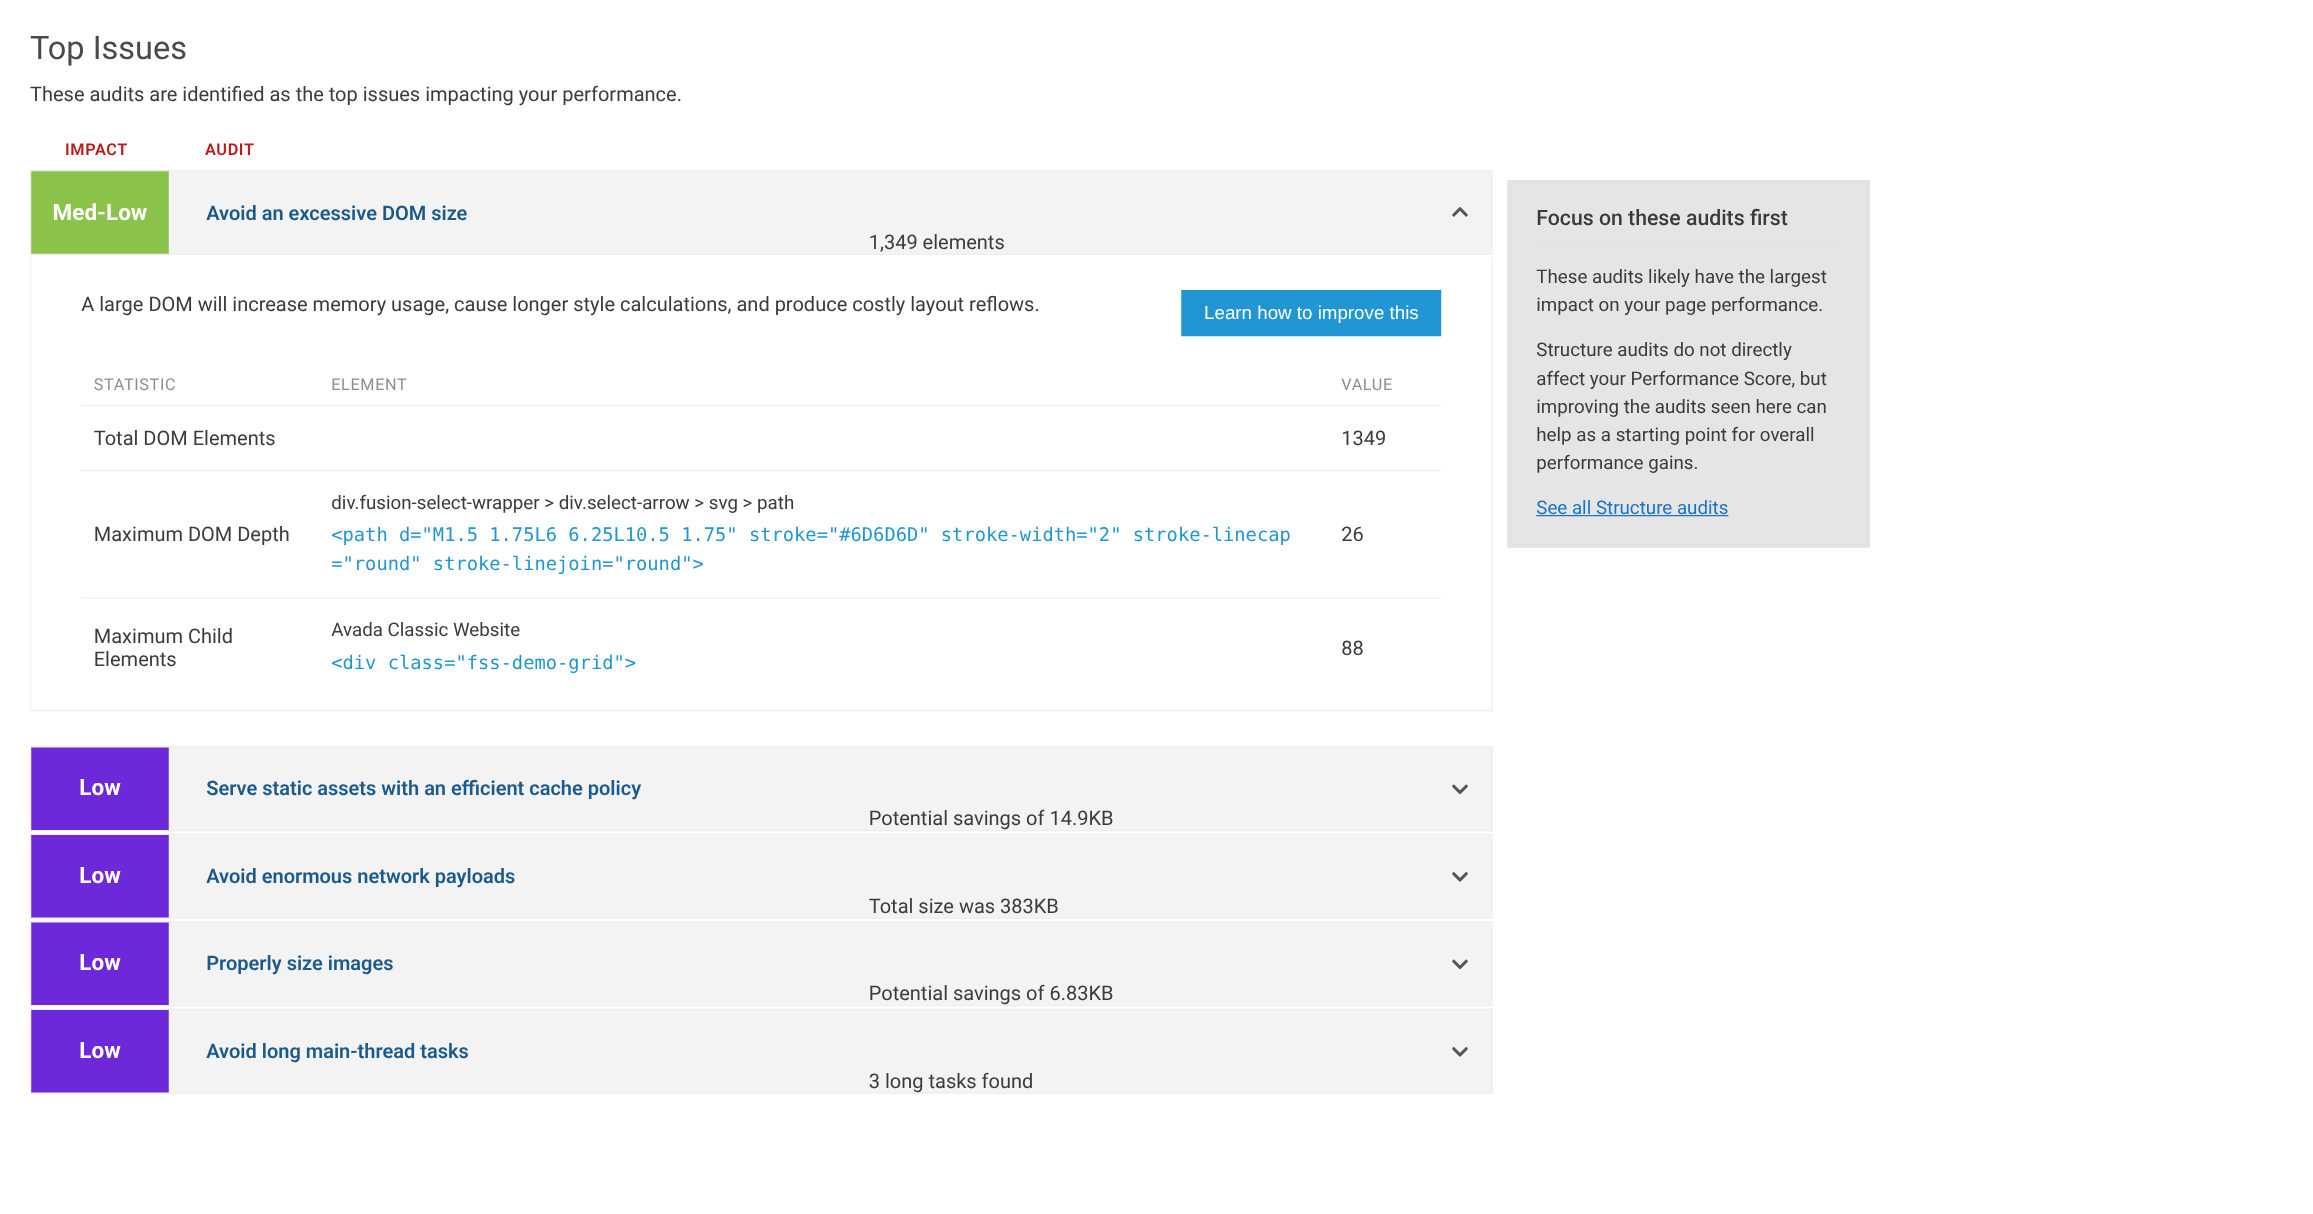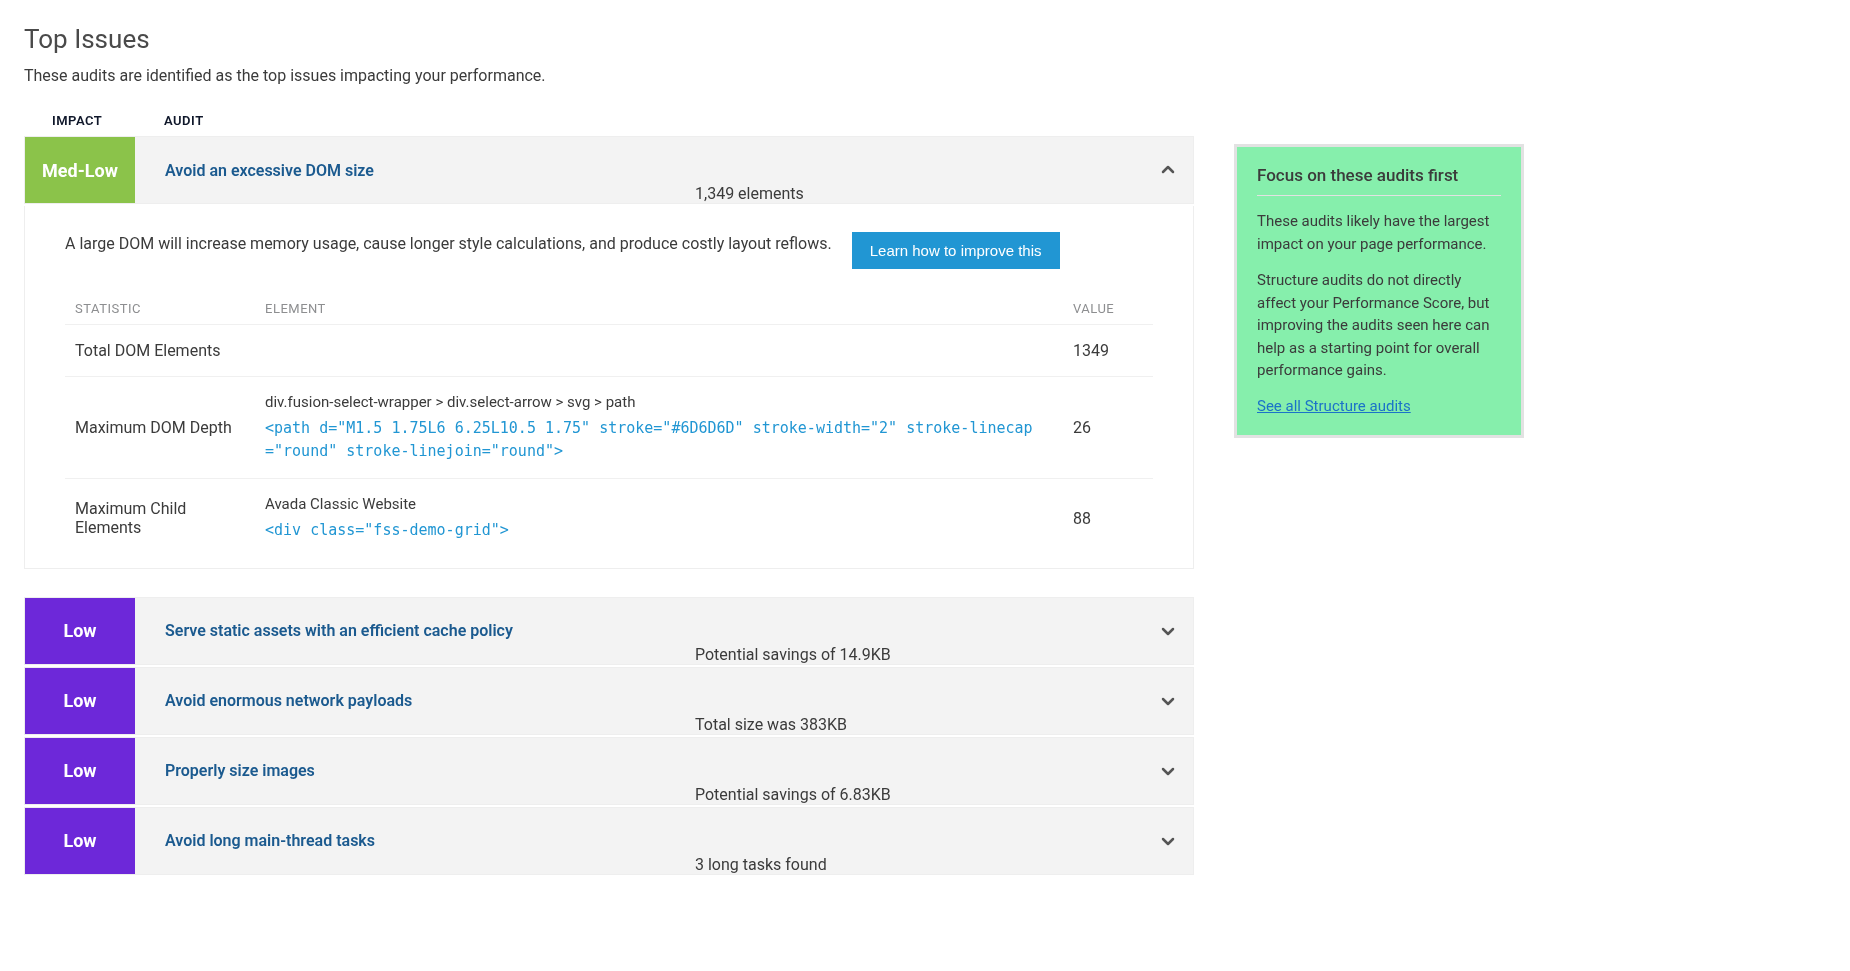--- a/index.html
+++ b/index.html
@@ -4,21 +4,21 @@
 <style>
   * { box-sizing: border-box; margin: 0; padding: 0; }
   body {
     font-family: -apple-system, BlinkMacSystemFont, "Segoe UI", Roboto, Helvetica, Arial, sans-serif;
     background: #fff;
     color: #333;
     padding: 24px;
   }
   .container {
     display: flex;
-    gap: 40px;
+    gap: 12px;
     align-items: flex-start;
   }
   .main-col {
     flex: 1;
     max-width: 1170px;
   }
   .side-col {
     width: 290px;
     flex-shrink: 0;
   }
@@ -31,21 +31,21 @@
   .section-subtitle {
     font-size: 16px;
     color: #3b3b3b;
     margin-bottom: 28px;
   }
   .table-header {
     display: flex;
     padding: 0 0 8px 0;
     font-size: 13px;
     font-weight: 600;
-    color: #0f172a;
+    color: #b91c1c;
     letter-spacing: 0.5px;
   }
   .col-impact { width: 140px; padding-left: 28px; }
   .col-audit { flex: 1; }
   .audit-row {
     display: flex;
     align-items: center;
     background: #f3f3f3;
     border: 1px solid #eee;
     min-height: 54px;
@@ -96,20 +96,21 @@
   .expanded-panel {
     padding: 26px 40px 10px 40px;
     border-left: 1px solid #eee;
     border-right: 1px solid #eee;
     border-bottom: 1px solid #eee;
     margin-bottom: 28px;
   }
   .expanded-top {
     display: flex;
     align-items: flex-start;
+    justify-content: space-between;
     gap: 20px;
     margin-bottom: 24px;
   }
   .expanded-desc {
     font-size: 16px;
     color: #3b3b3b;
     line-height: 1.5;
   }
   .learn-btn {
     background: #2196d3;
@@ -153,21 +154,21 @@
   code.inline-code {
     font-family: ui-monospace, SFMono-Regular, Menlo, Consolas, monospace;
     font-size: 15px;
     color: #2196d3;
     word-break: break-all;
     line-height: 1.5;
   }
   .info-box {
     border: 3px solid #e2e2e2;
     padding: 18px 20px 20px 20px;
-    background: #86efac;
+    background: #e5e5e5;
     margin-top: 120px;
   }
   .info-box h3 {
     font-size: 17px;
     font-weight: 500;
     color: #3b3b3b;
     border-bottom: 1px solid #e2e2e2;
     padding-bottom: 10px;
     margin-bottom: 14px;
   }

